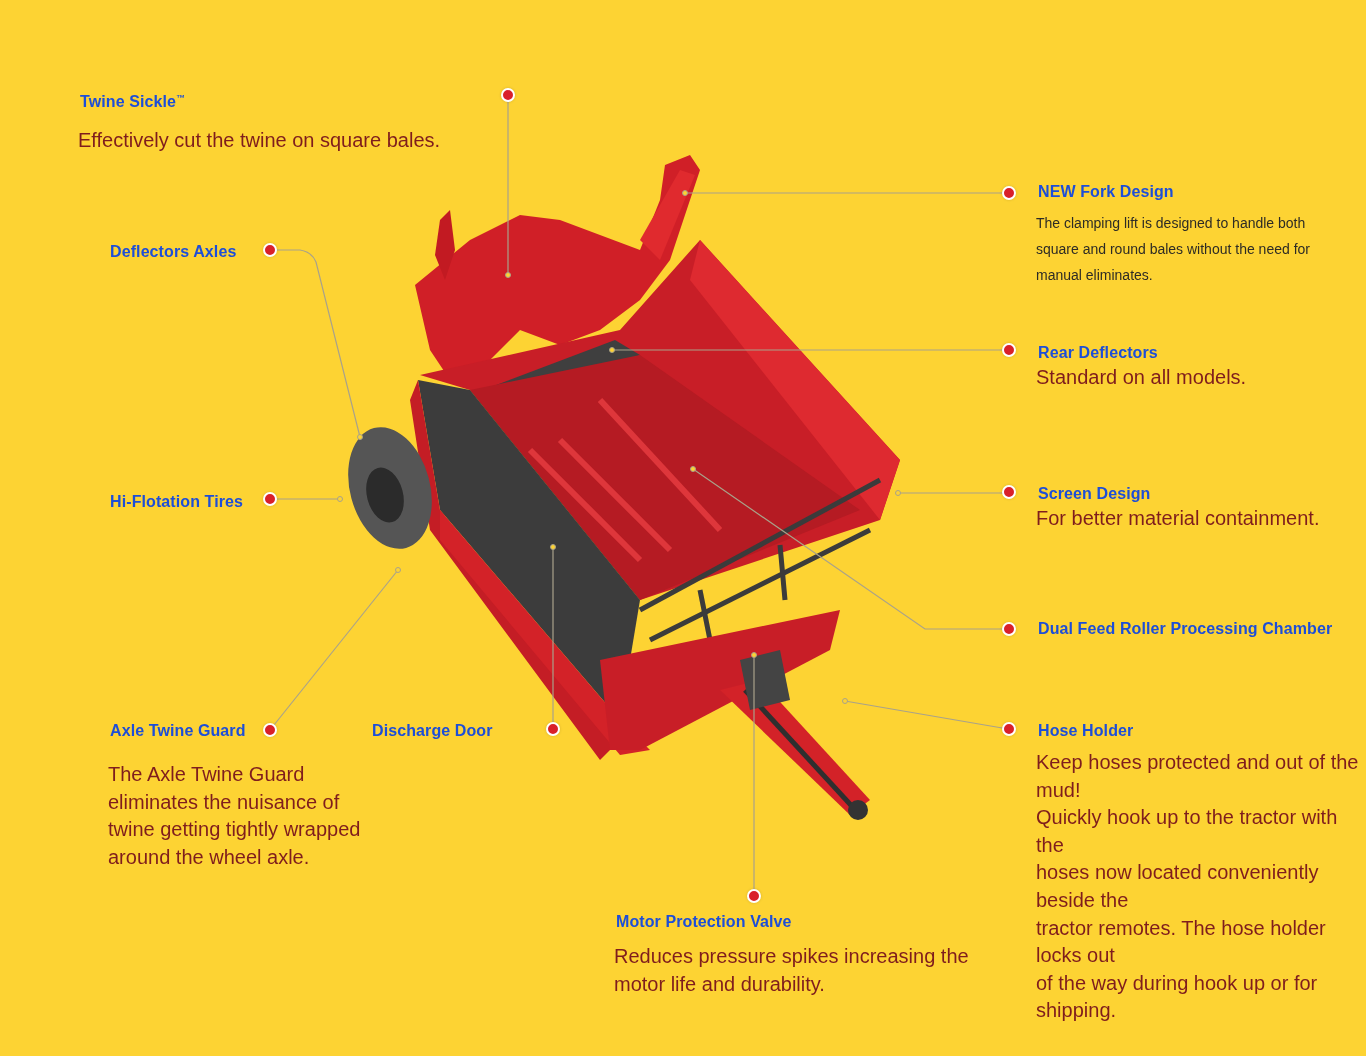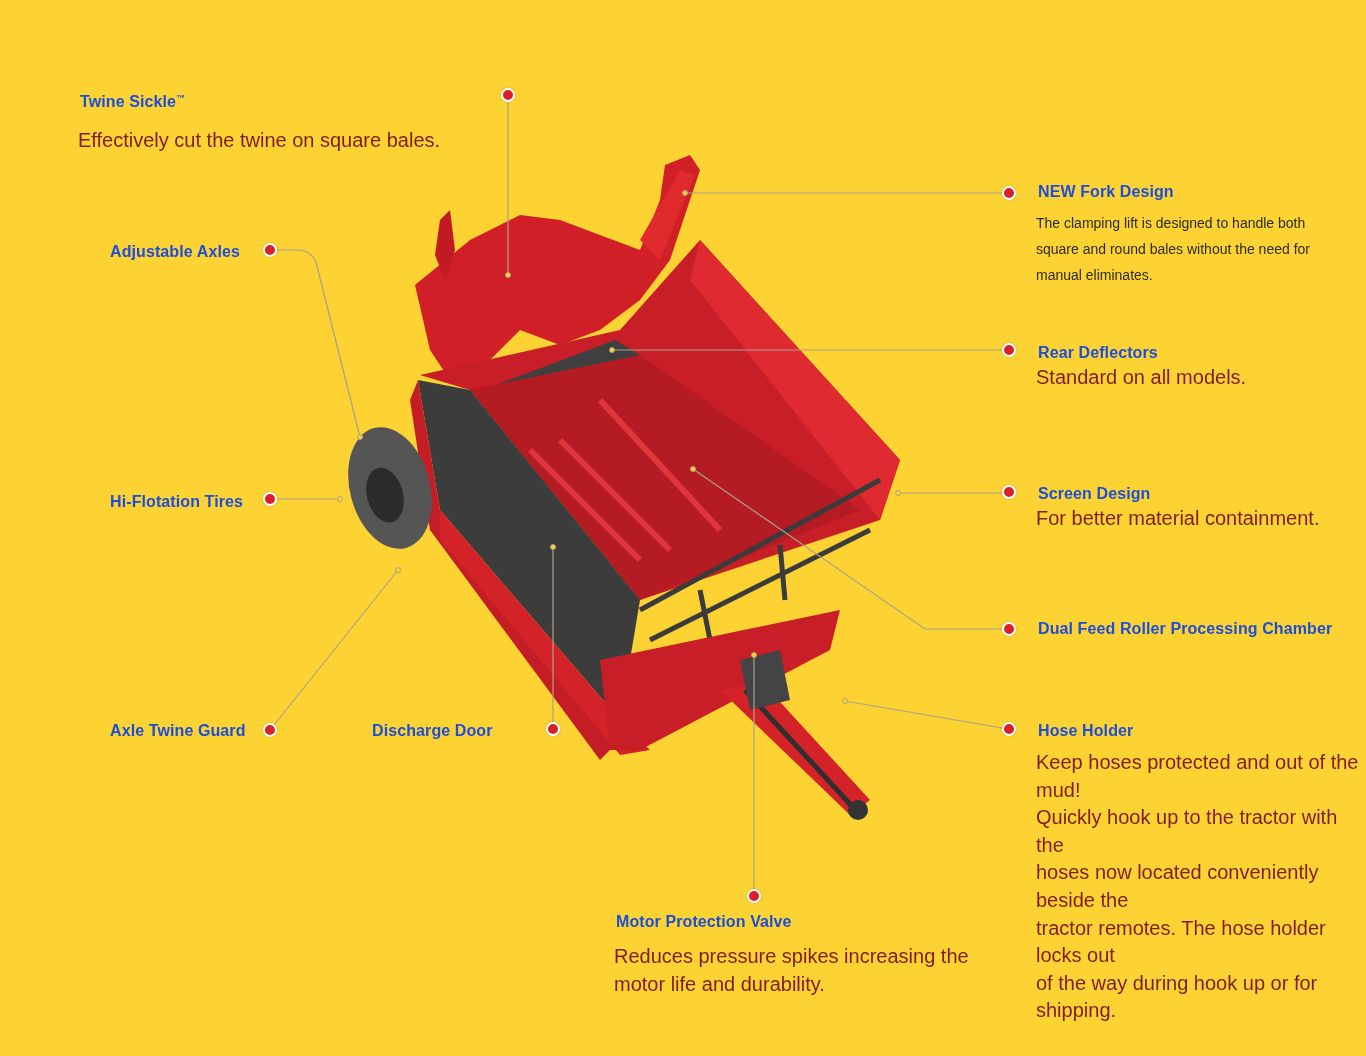--- a/index.html
+++ b/index.html
@@ -117,29 +117,35 @@
 <span class="dot" style="left:1009px;top:492px"></span>
 <span class="dot" style="left:1009px;top:629px"></span>
 <span class="dot" style="left:1009px;top:729px"></span>
 
 <div class="feature" style="left:78px;top:91px">
   <h3><span>Twine Sickle</span><span class="tm">™</span></h3>
   <p style="margin-top:16px">Effectively cut the twine on square bales.</p>
 </div>
 
 <div class="feature" style="left:108px;top:241px">
-  <h3>Adjustable Axles</h3>
+  <h3>Deflectors Axles</h3>
 </div>
 
 <div class="feature" style="left:108px;top:491px">
   <h3>Hi-Flotation Tires</h3>
 </div>
 
 <div class="feature" style="left:108px;top:720px">
   <h3>Axle Twine Guard</h3>
+  <p style="margin-top:21px">
+    <span>The Axle Twine Guard</span><br>
+    <span>eliminates the nuisance of</span><br>
+    <span>twine getting tightly wrapped</span><br>
+    <span>around the wheel axle.</span>
+  </p>
 </div>
 
 <div class="feature" style="left:370px;top:720px">
   <h3>Discharge Door</h3>
 </div>
 
 <div class="feature" style="left:614px;top:911px">
   <h3>Motor Protection Valve</h3>
   <p style="margin-top:12px">
     <span>Reduces pressure spikes increasing the</span><br>

